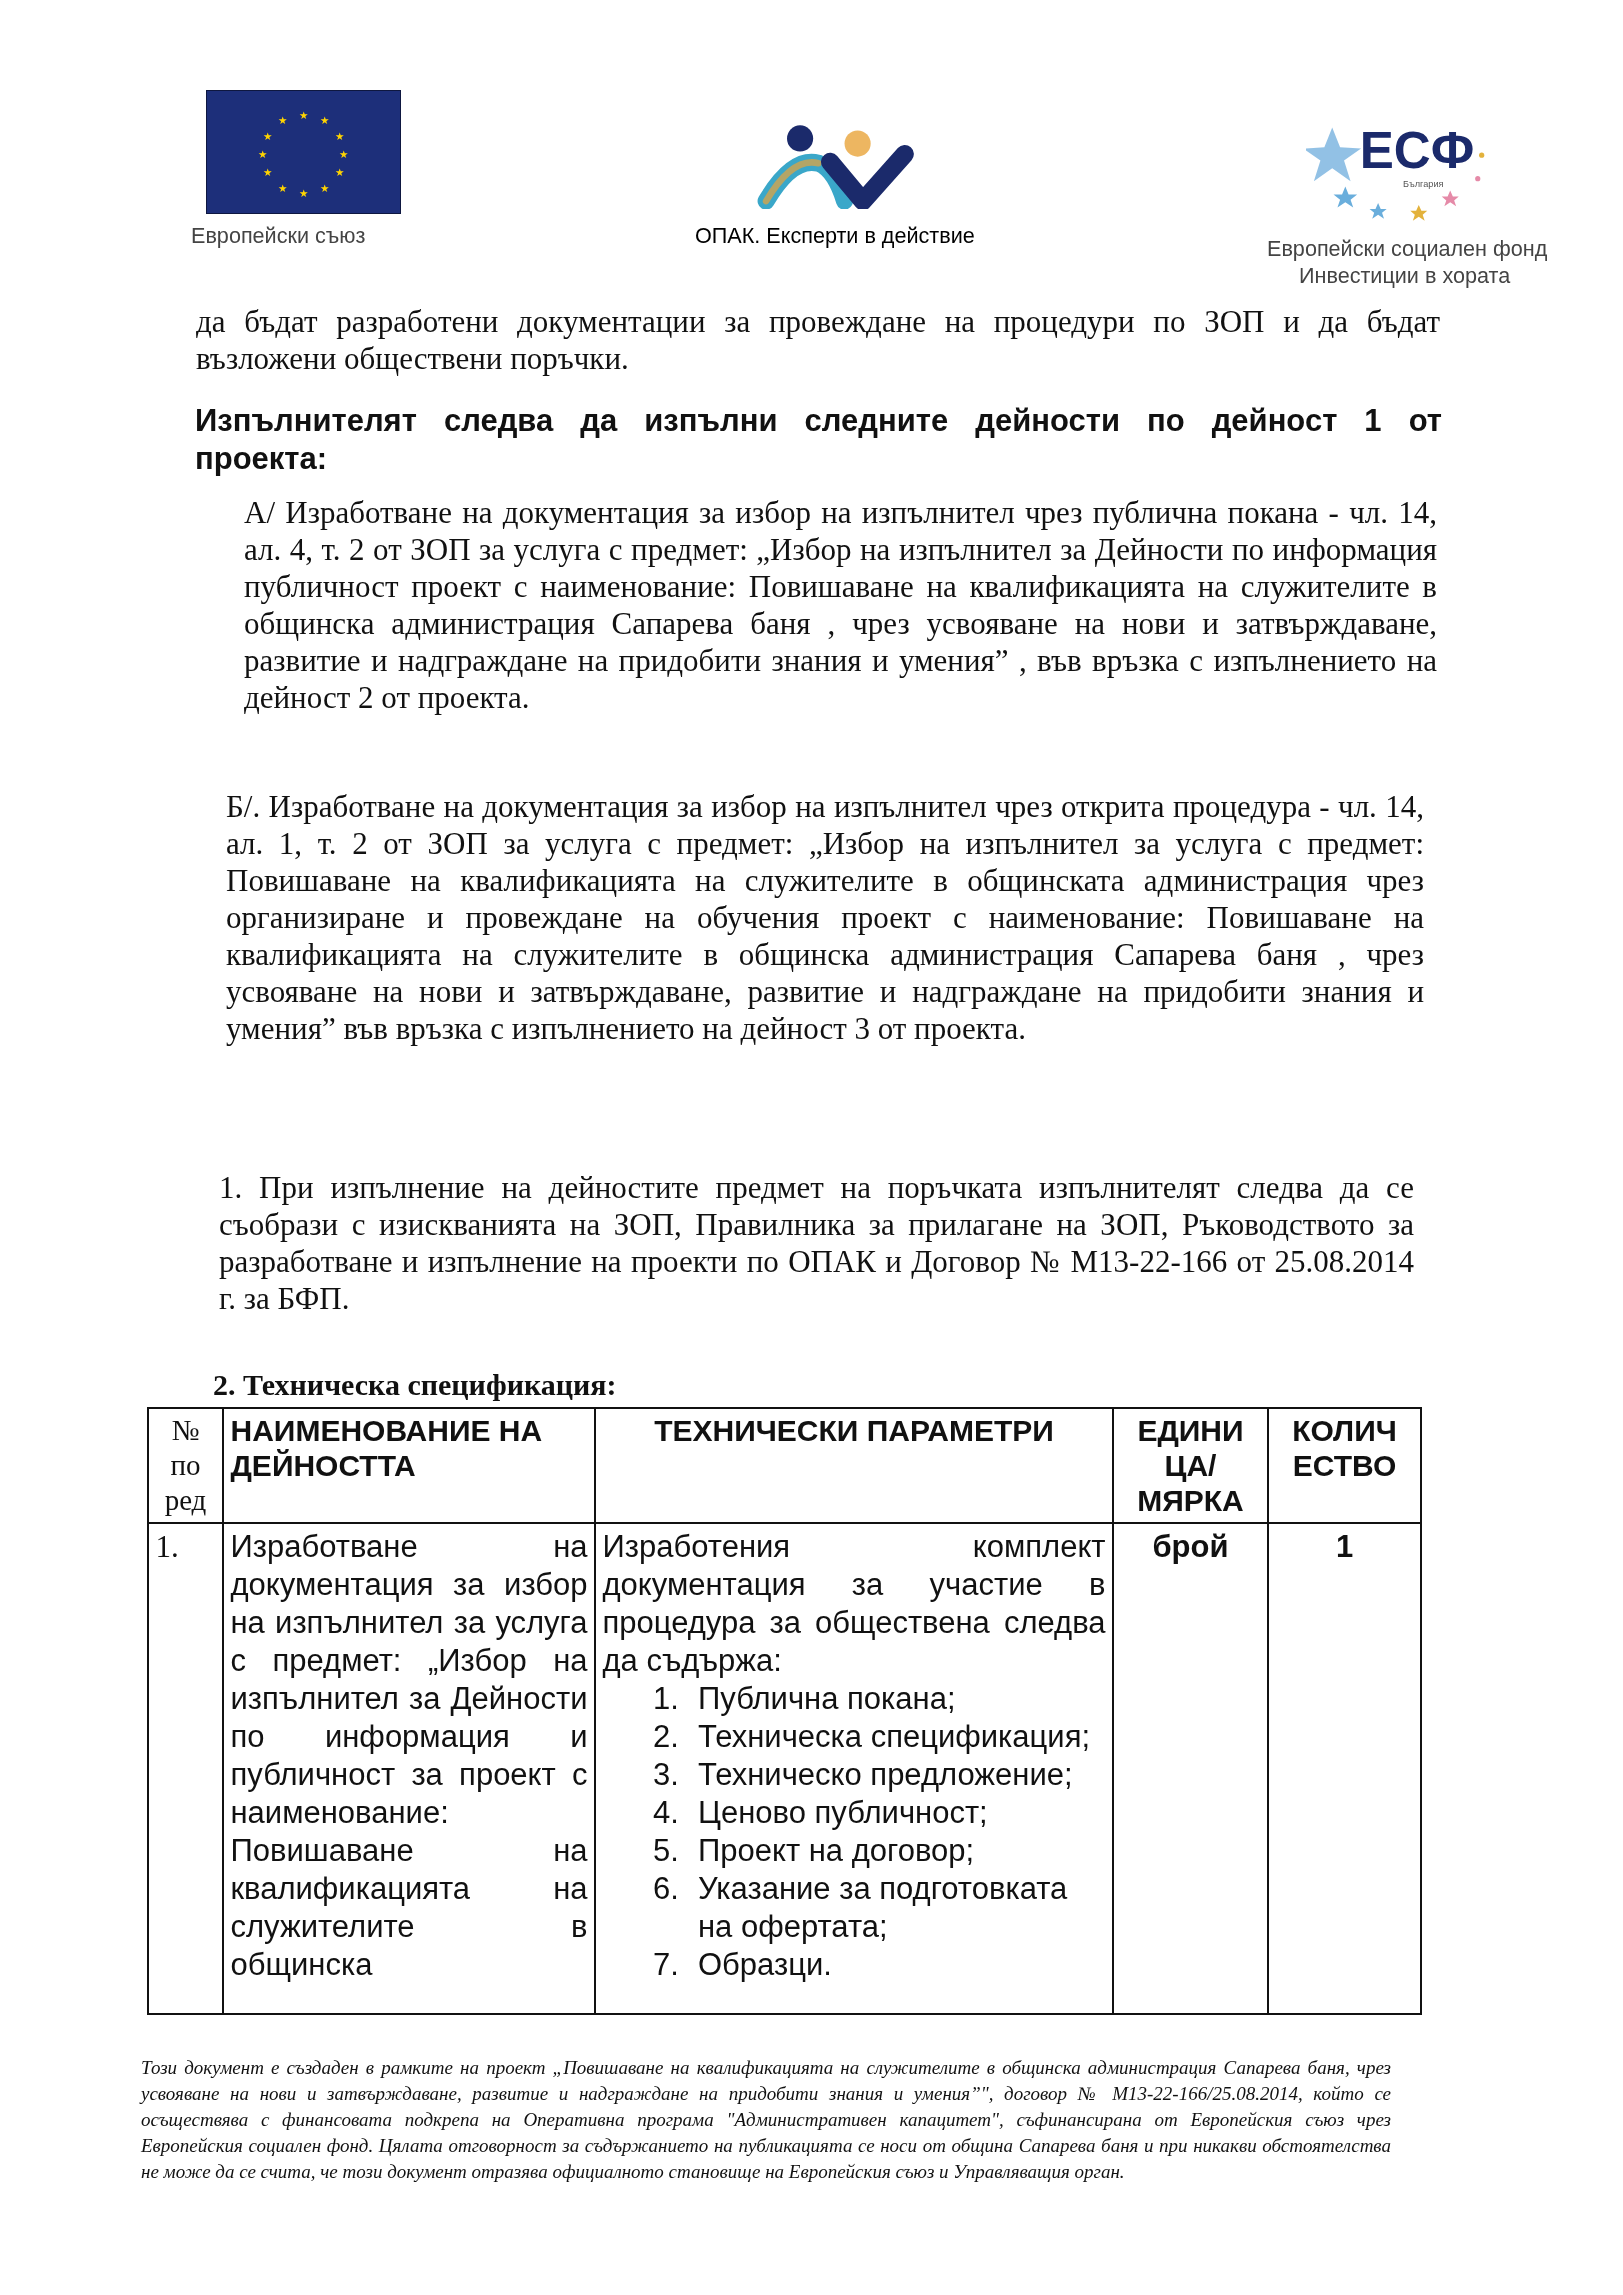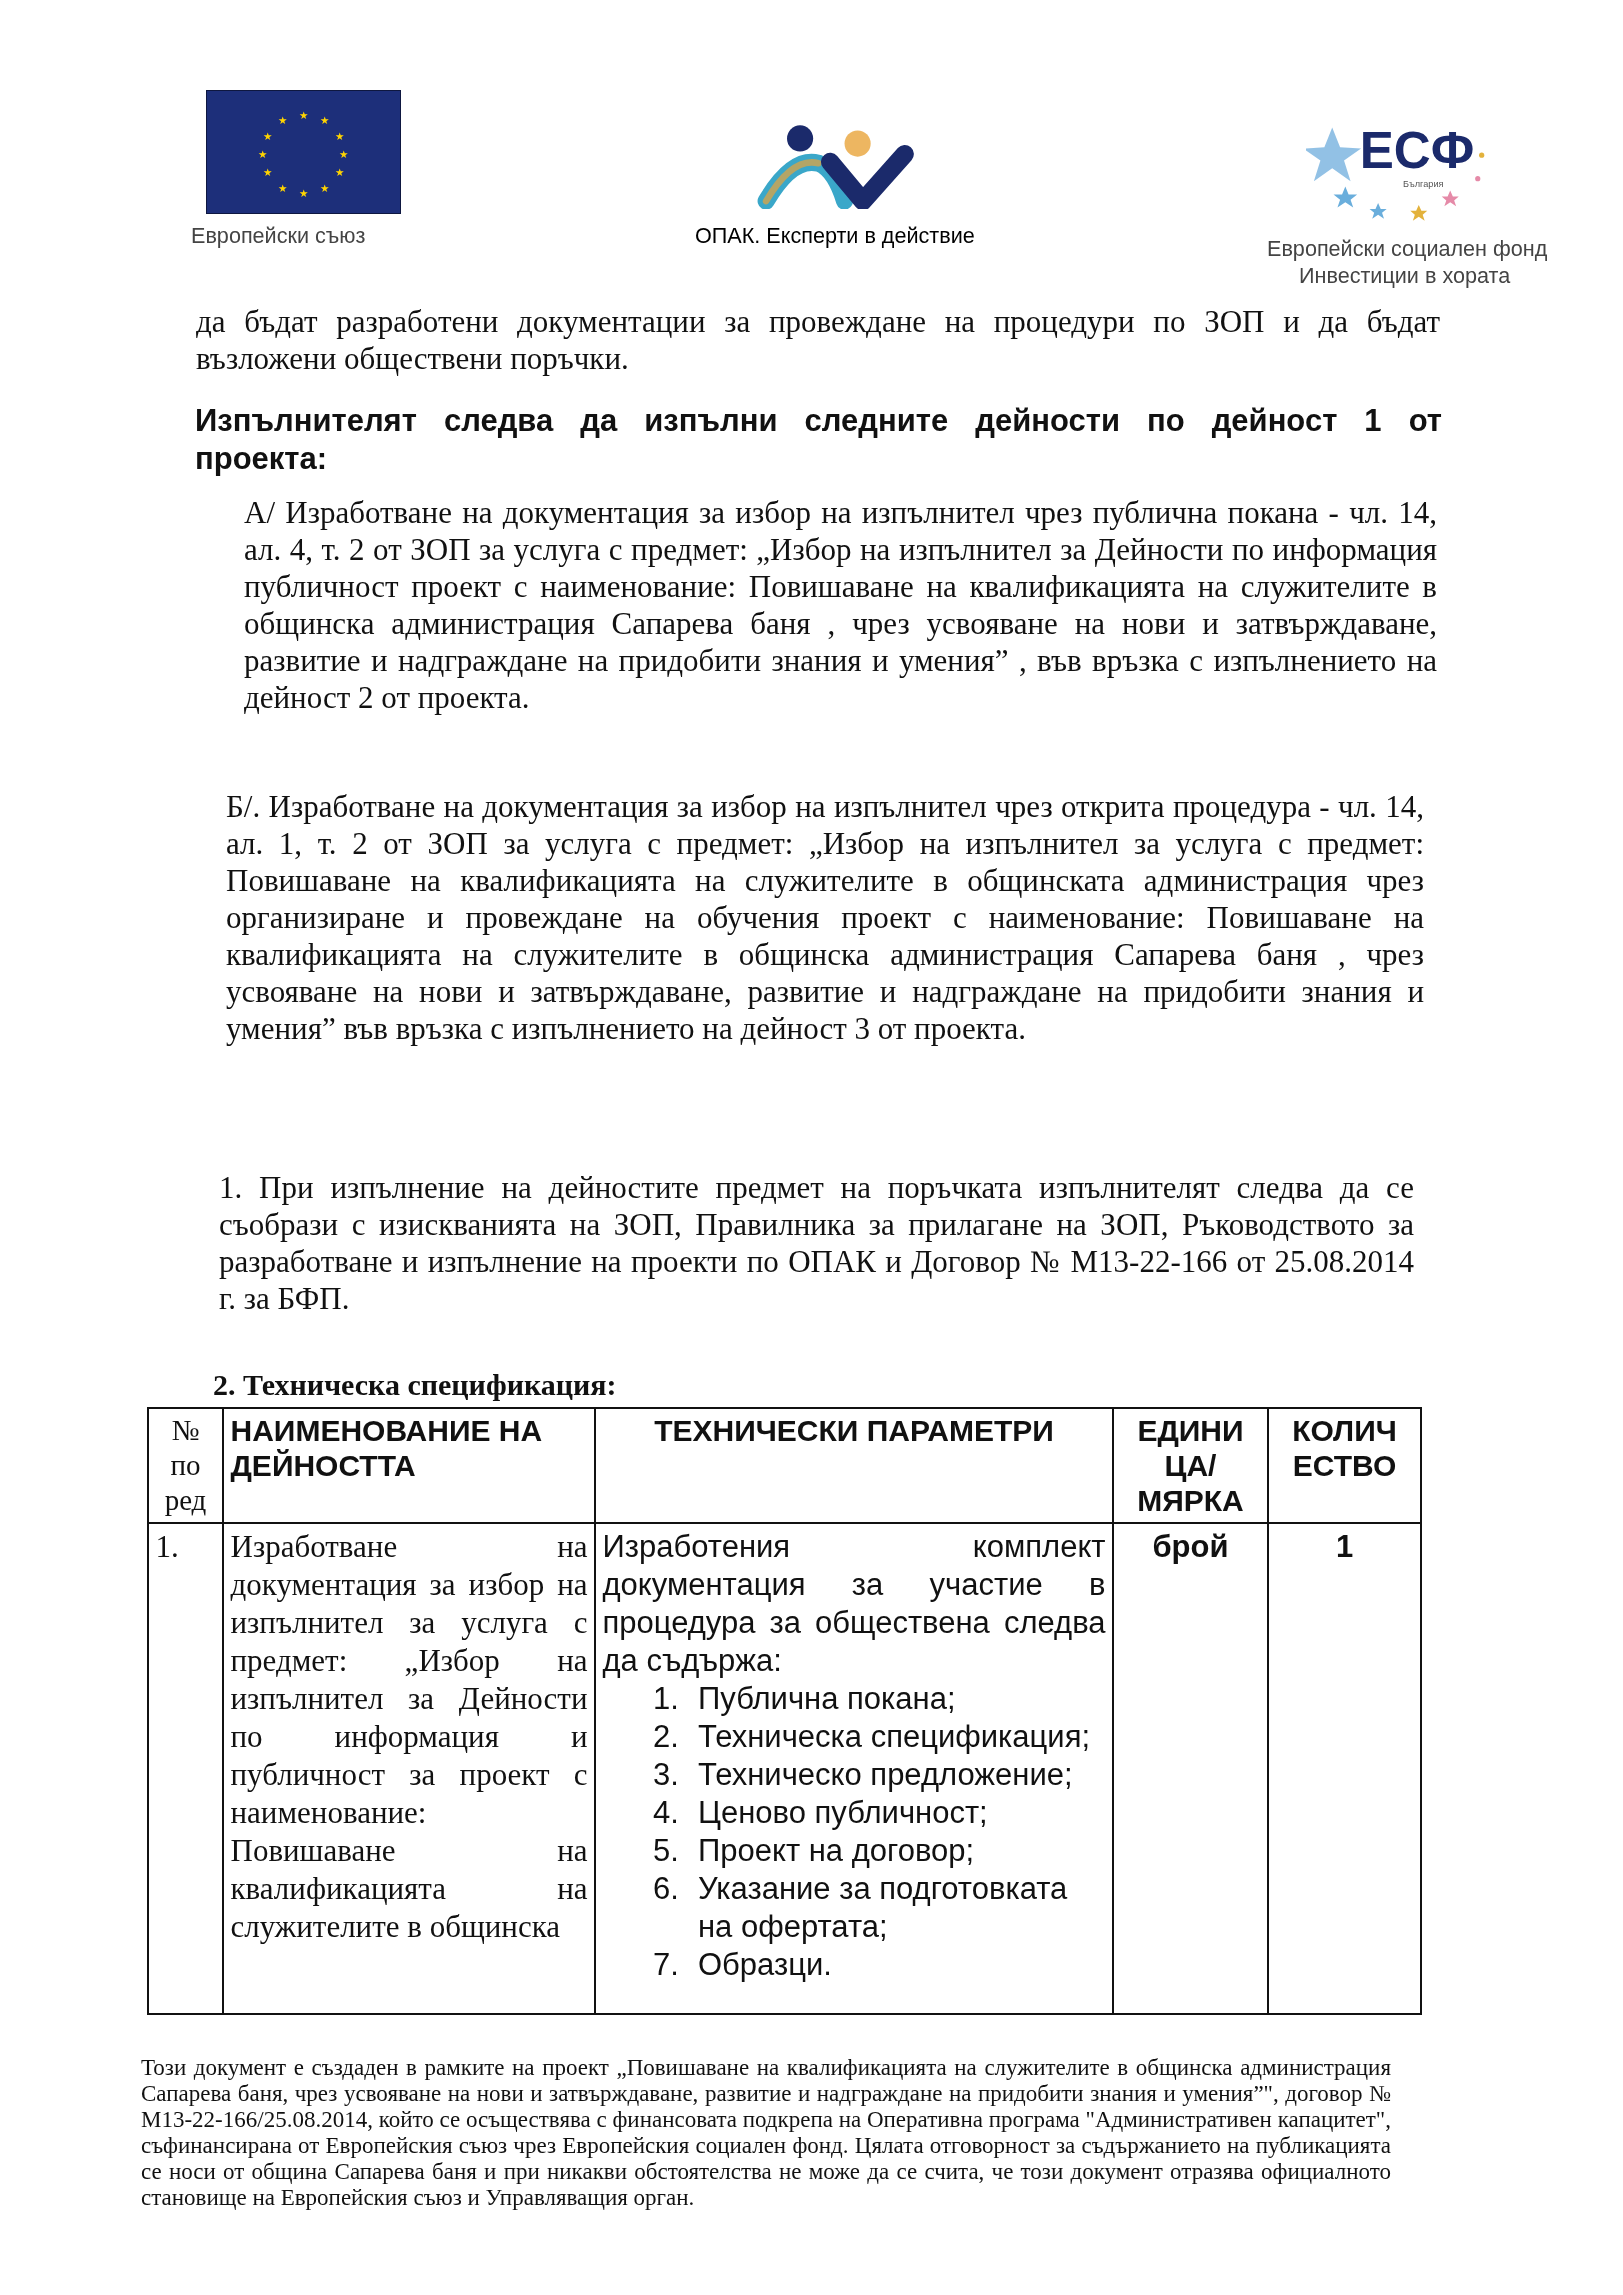--- a/index.html
+++ b/index.html
@@ -25,29 +25,29 @@
   
   .spec-table { position: absolute; left: 147px; top: 1407px; width: 1273px; border-collapse: collapse; table-layout: fixed; padding-left: 48px; }
   .spec-table td, .spec-table th { border: 2px solid #111; vertical-align: top; padding: 3.9px 6.5px; }
   .spec-table th { font-family: "Liberation Sans", "DejaVu Sans", sans-serif; font-weight: bold; font-size: 30px; line-height: 35px; }
   .th-num { font-family: "Liberation Serif", "DejaVu Serif", serif !important; font-weight: normal !important; font-size: 29px !important; text-align: center; }
   .th-name { text-align: left; }
   .th-params { text-align: center; }
   .th-unit, .th-qty { text-align: center; }
   .spec-table td { font-size: 31px; line-height: 38px; }
   .td-num { font-family: "Liberation Serif", "DejaVu Serif", serif; text-align: left; }
-  .td-name { font-family: Liberation Serif, serif; text-align: justify; text-align-last: left; }
+  .td-name { font-family: Liberation Sans, sans-serif; text-align: justify; text-align-last: left; }
   .td-params { font-family: "Liberation Sans", "DejaVu Sans", sans-serif; font-size: 30px; line-height: 37px; text-align: justify; }
   .td-params .intro { text-align: justify; text-align-last: left; }
   .td-params ol { margin: 0; padding-left: 85px; text-align: left; }
   .td-params li { padding-left: 10.5px; }
   .td-unit, .td-qty { font-family: "Liberation Sans", "DejaVu Sans", sans-serif; font-weight: bold; text-align: center; font-size: 31px; }
 
   
-  .footer-note { position: absolute; left: 141px; top: 2055px; width: 1250px; font-size: 23px; line-height: 26px; text-align: justify; text-align-last: left; }
+  .footer-note { position: absolute; left: 141px; top: 2055px; width: 1250px; font-size: 19px; line-height: 26px; font-style: italic; text-align: justify; text-align-last: left; }
 </style>
 </head>
 <body>
 
 <div>
 
   <div class="eu-flag">
     <span class="eu-star" style="left:92px;top:19.6px">★</span>
     <span class="eu-star" style="left:113px;top:25px">★</span>
     <span class="eu-star" style="left:128px;top:41px">★</span>

